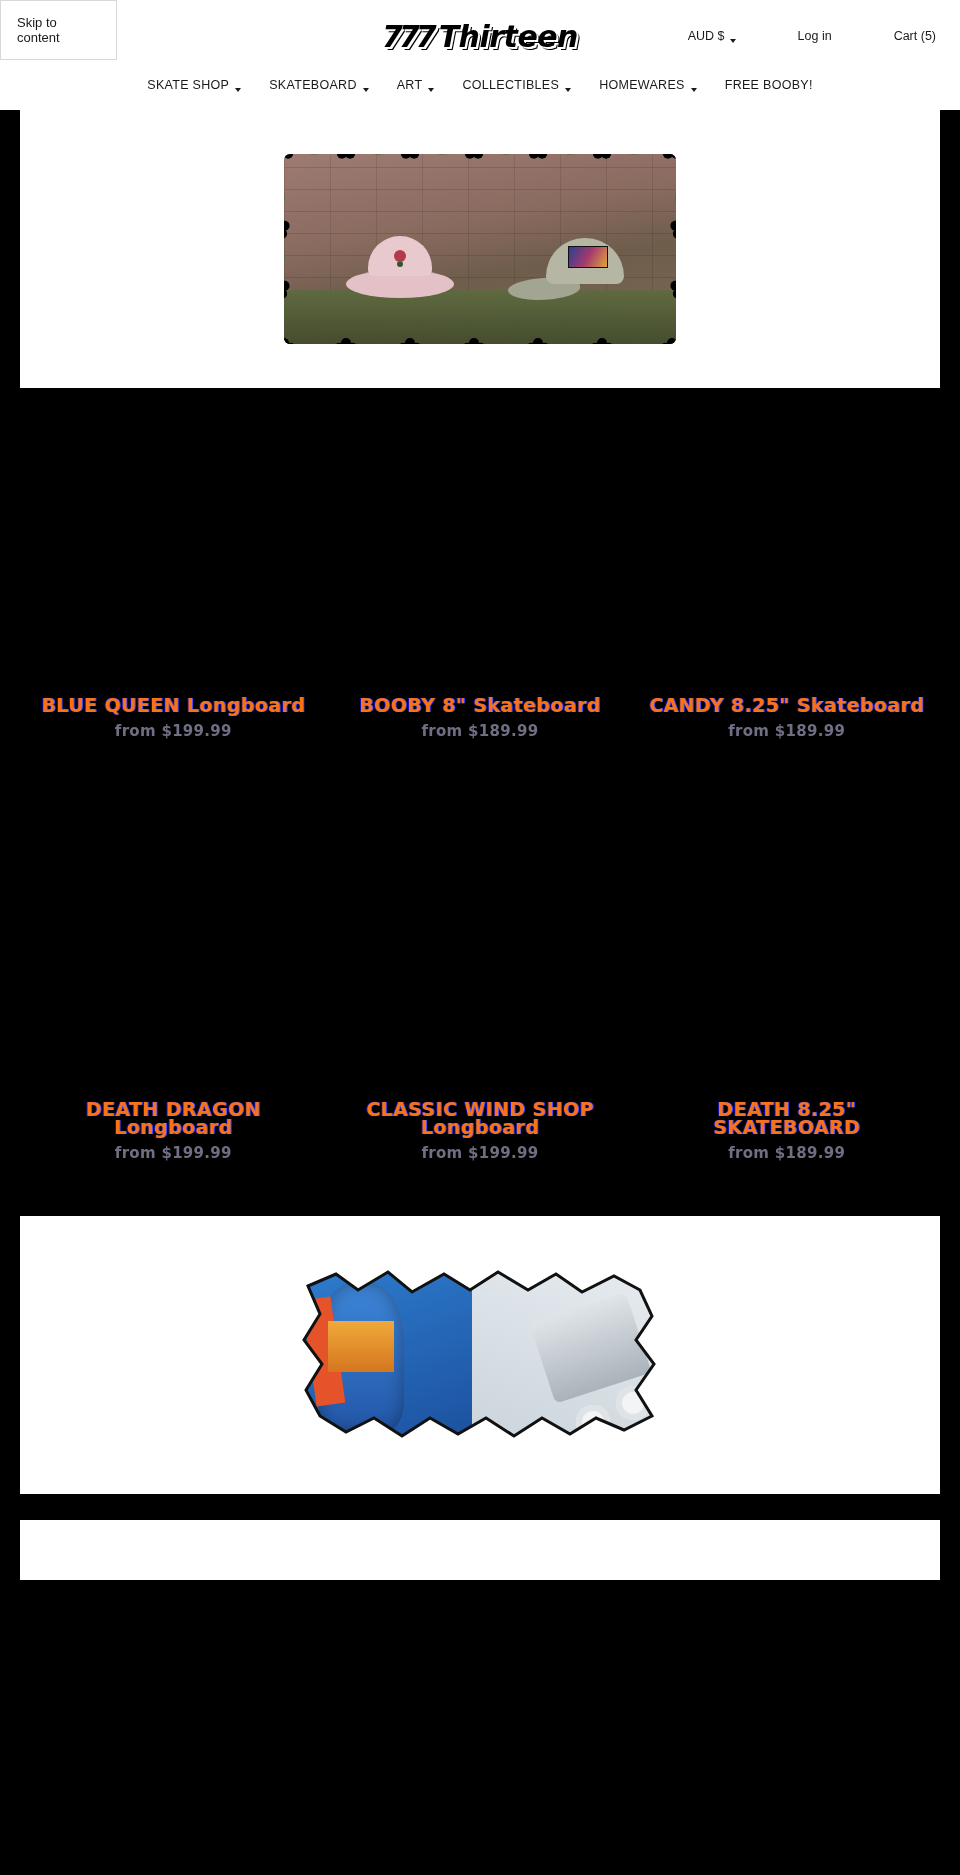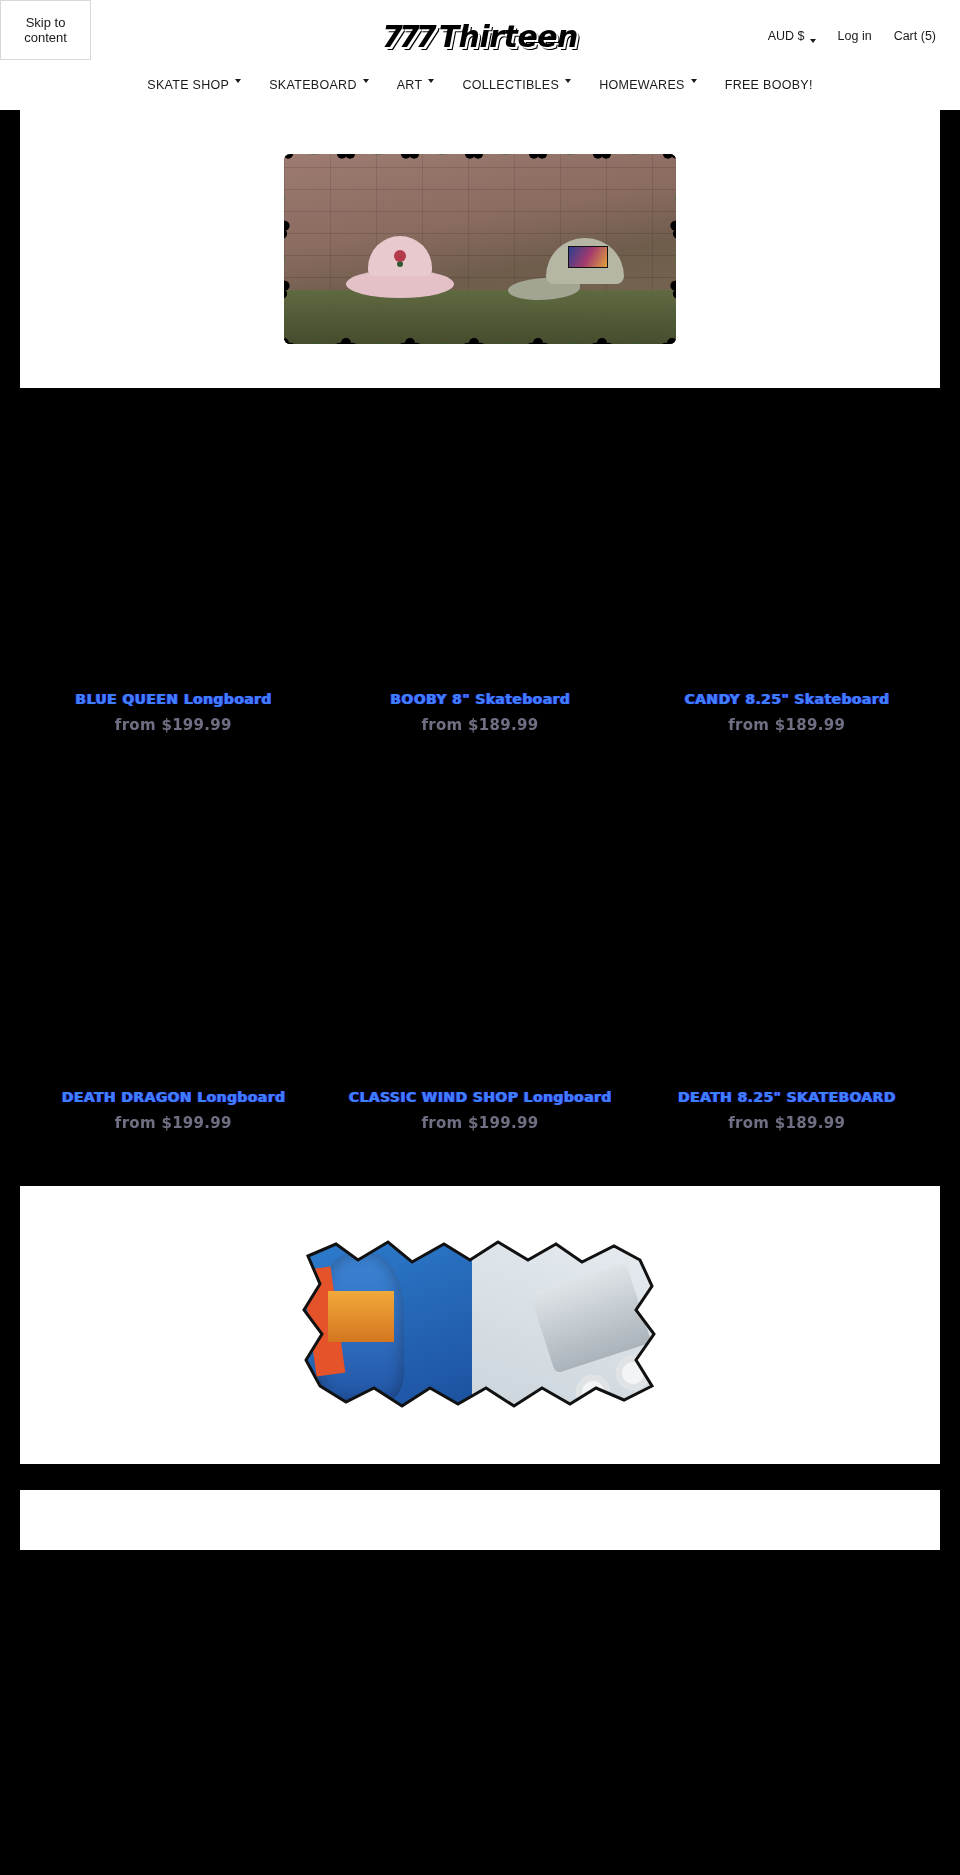--- a/index.html
+++ b/index.html
@@ -16,22 +16,22 @@
   .skip-link {
     position: absolute;
     left: 0; top: 0;
     background: #ffffff;
     color: #1a1a1a;
     font-size: 13px;
     padding: 14px 16px;
     border: 1px solid #d8d8d8;
     text-decoration: none;
     z-index: 50;
-    width: 91px;
-    text-align: center;
+    width: 117px;
+    text-align: left;
     line-height: 15px;
   }
 
   
   .site-header {
     background: #ffffff;
     color: #1a1a1a;
     position: relative;
     padding-top: 8px;
   }
@@ -66,20 +66,21 @@
     gap: 22px;
     font-size: 12.5px;
   }
   .header-right a, .header-right .currency {
     color: #1a1a1a;
     text-decoration: none;
     display: inline-flex;
     align-items: flex-end;
     gap: 5px;
     cursor: pointer;
+    margin-left: 40px;
   }
   .caret {
     display: inline-block;
     width: 0; height: 0;
     border-left: 3.5px solid transparent;
     border-right: 3.5px solid transparent;
     border-top: 4px solid #1a1a1a;
     margin-top: 1px;
   }
 
@@ -87,21 +88,21 @@
   .main-nav {
     display: flex;
     justify-content: center;
     align-items: center;
     gap: 0px;
     padding: 10px 0 14px 0;
     background: #ffffff;
   }
   .nav-item {
     display: inline-flex;
-    align-items: flex-start;
+    align-items: flex-end;
     gap: 6px;
     font-size: 12.5px;
     letter-spacing: 0.3px;
     color: #1a1a1a;
     text-decoration: none;
     padding: 4px 14px;
     cursor: pointer;
     white-space: nowrap;
   }
   .nav-item .caret { border-top-color: #1a1a1a; }
@@ -259,25 +260,25 @@
     cursor: pointer;
   }
   .product-media {
     width: 100%;
     height: 272px;
     background: #000000;
   }
   .product-title {
     font-family: "DejaVu Sans", sans-serif;
     font-weight: bold;
-    font-size: 14px;
-    color: #3b82f6;
+    font-size: 19px;
+    color: #f97316;
     text-shadow: 1px 0 0 #4a4aff, -1px 0 0 #1010aa;
     letter-spacing: 0.4px;
-    margin-top: 16px;
+    margin-top: 22px;
     line-height: 18px;
   }
   .product-price {
     font-family: "DejaVu Sans", sans-serif;
     font-size: 15px;
     font-weight: bold;
     color: #6f6f83;
     margin-top: 8px;
     letter-spacing: 0.3px;
   }

